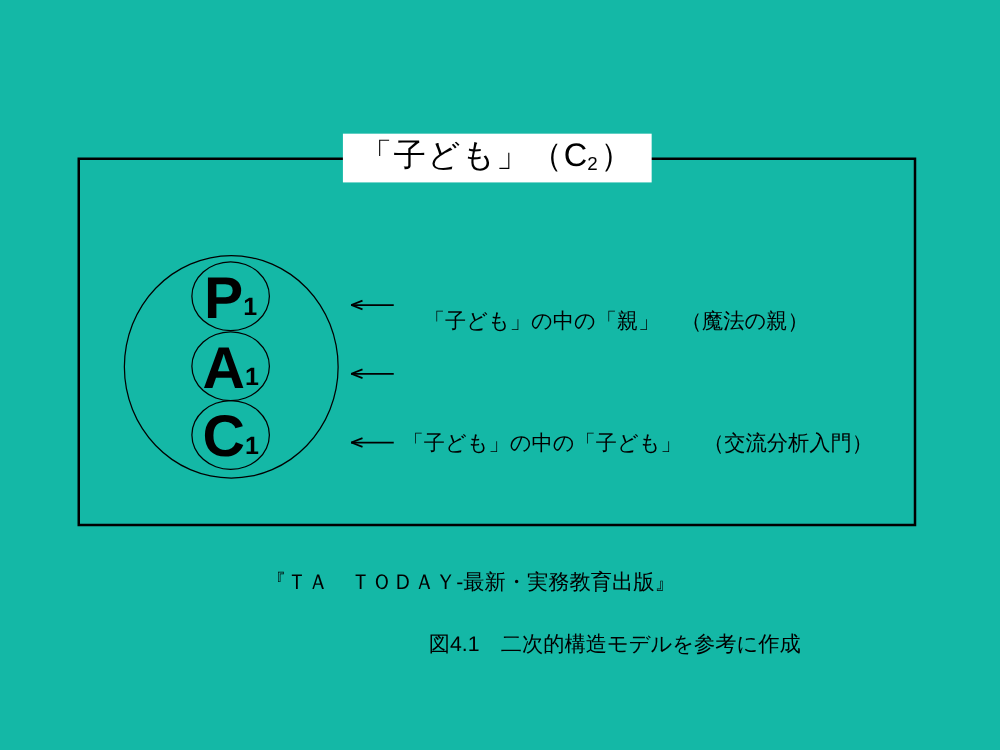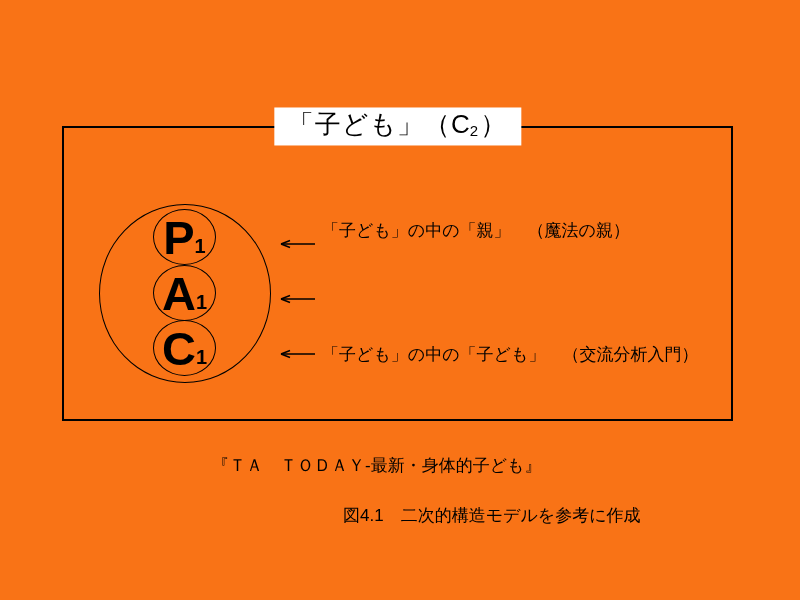--- a/index.html
+++ b/index.html
@@ -4,21 +4,21 @@
 <style>
   html, body {
     margin: 0;
     padding: 0;
     background: #ffffff;
   }
   .page {
     position: relative;
     width: 800px;
     height: 600px;
-    background: #f97316;
+    background: #14b8a6;
     overflow: hidden;
     font-family: "Liberation Sans", "DejaVu Sans", sans-serif;
     color: #000000;
   }
   
   .frame {
     position: absolute;
     left: 62px;
     top: 126px;
     width: 671px;
@@ -97,21 +97,21 @@
   .ar-2 { top: 293px; }
   .ar-3 { top: 348px; }
   
   .annot {
     position: absolute;
     left: 322px;
     font-size: 17px;
     line-height: 19px;
     white-space: nowrap;
   }
-  .an-1 { top: 221px; }
+  .an-1 { top: 247px; margin-left: 17px; }
   .an-2 { top: 290px; }
   .an-3 { top: 345px; }
   
   .cite {
     position: absolute;
     font-size: 17px;
     line-height: 19px;
     white-space: nowrap;
   }
   .ci-1 { left: 198px; top: 432px; }
@@ -159,16 +159,16 @@
   </svg>
   <svg class="arrow ar-3" viewBox="0 0 40 12" xmlns="http://www.w3.org/2000/svg">
     <line x1="39" y1="6" x2="5" y2="6" stroke="#000" stroke-width="1.4"></line>
     <line x1="5" y1="6" x2="14" y2="2.5" stroke="#000" stroke-width="1.4"></line>
     <line x1="5" y1="6" x2="14" y2="9.5" stroke="#000" stroke-width="1.4"></line>
   </svg>
 
   <div class="annot an-1">「子ども」の中の「親」　（魔法の親）</div>
   <div class="annot an-3">「子ども」の中の「子ども」　（交流分析入門）</div>
 
-  <div class="cite ci-2">『ＴＡ　ＴＯＤＡＹ-最新・身体的子ども』</div>
+  <div class="cite ci-2">『ＴＡ　ＴＯＤＡＹ-最新・実務教育出版』</div>
   <div class="cite ci-4">図4.1　二次的構造モデルを参考に作成</div>
 
 </div>
 
 </body></html>

